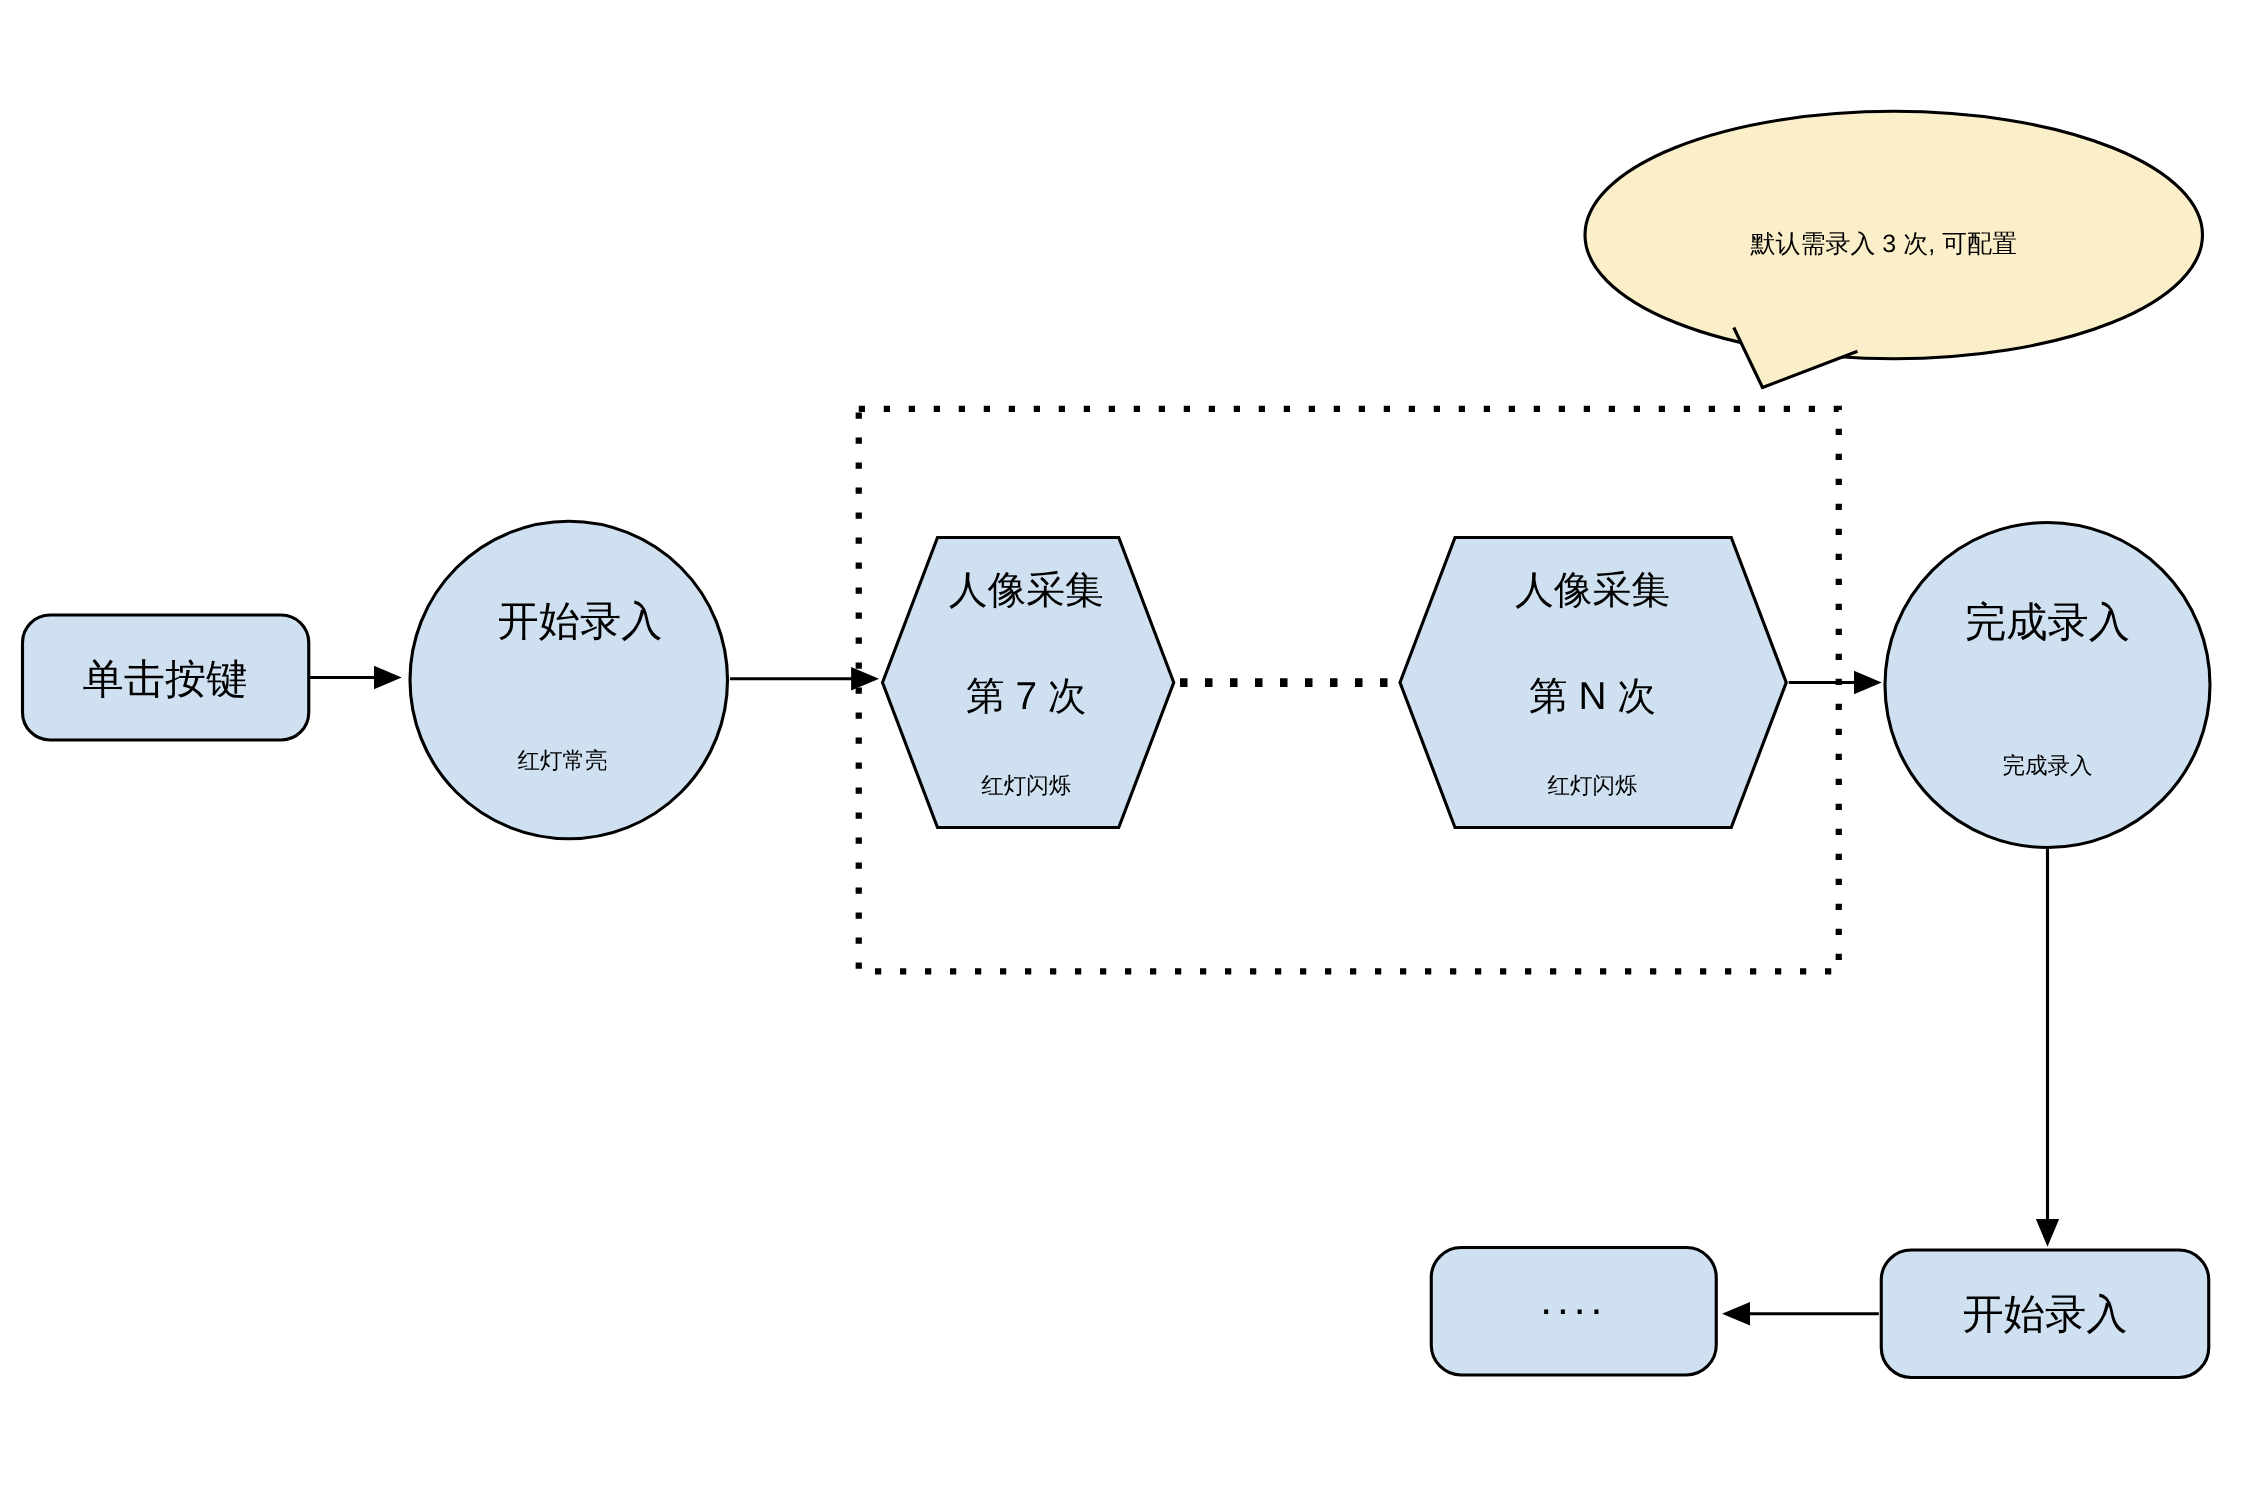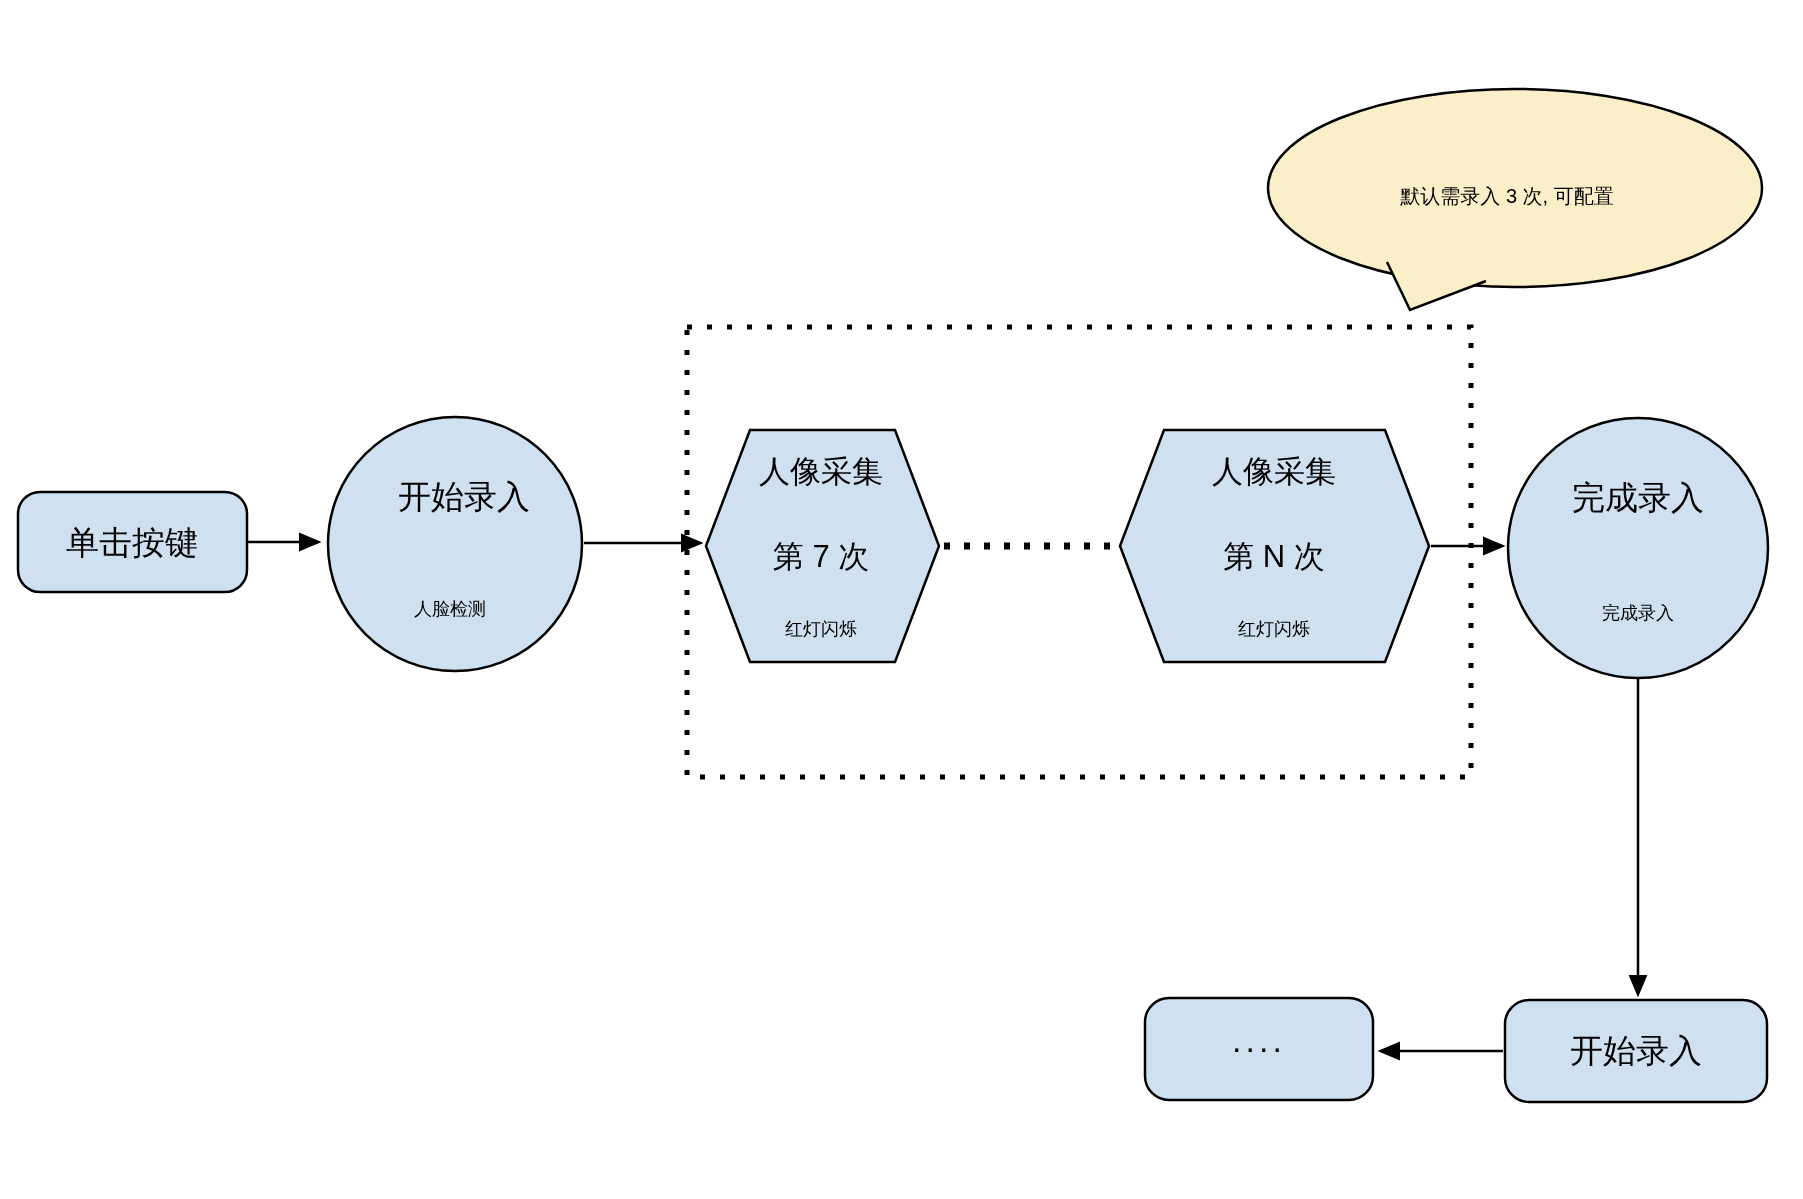--- a/index.html
+++ b/index.html
@@ -64,21 +64,21 @@
     <line x1="1503" y1="1051" x2="1381" y2="1051" stroke="#000" stroke-width="2.5" marker-end="url(#arrow)"></line>
 
     <rect x="1145" y="998" width="228" height="102" rx="24" ry="24" stroke="#000" stroke-width="2.5" fill="#cfe0f1"></rect>
   </svg>
 
   <div class="lbl lbl-bubble" style="left:1507px;top:196px;">默认需录入 3 次, 可配置</div>
 
   <div class="lbl lbl-main" style="left:132px;top:543px;">单击按键</div>
 
   <div class="lbl lbl-main" style="left:464px;top:497px;">开始录入</div>
-  <div class="lbl lbl-small" style="left:450px;top:609px;">人脸检测</div>
+  <div class="lbl lbl-small" style="left:450px;top:609px;">红灯常亮</div>
 
   <div class="lbl lbl-hex" style="left:821px;top:472px;">人像采集</div>
   <div class="lbl lbl-hex" style="left:821px;top:557px;">第 7 次</div>
   <div class="lbl lbl-small" style="left:821px;top:629px;">红灯闪烁</div>
 
   <div class="lbl lbl-hex" style="left:1274px;top:472px;">人像采集</div>
   <div class="lbl lbl-hex" style="left:1274px;top:557px;text-align:right;">第 N 次</div>
   <div class="lbl lbl-small" style="left:1274px;top:629px;">红灯闪烁</div>
 
   <div class="lbl lbl-main" style="left:1638px;top:498px;">完成录入</div>

